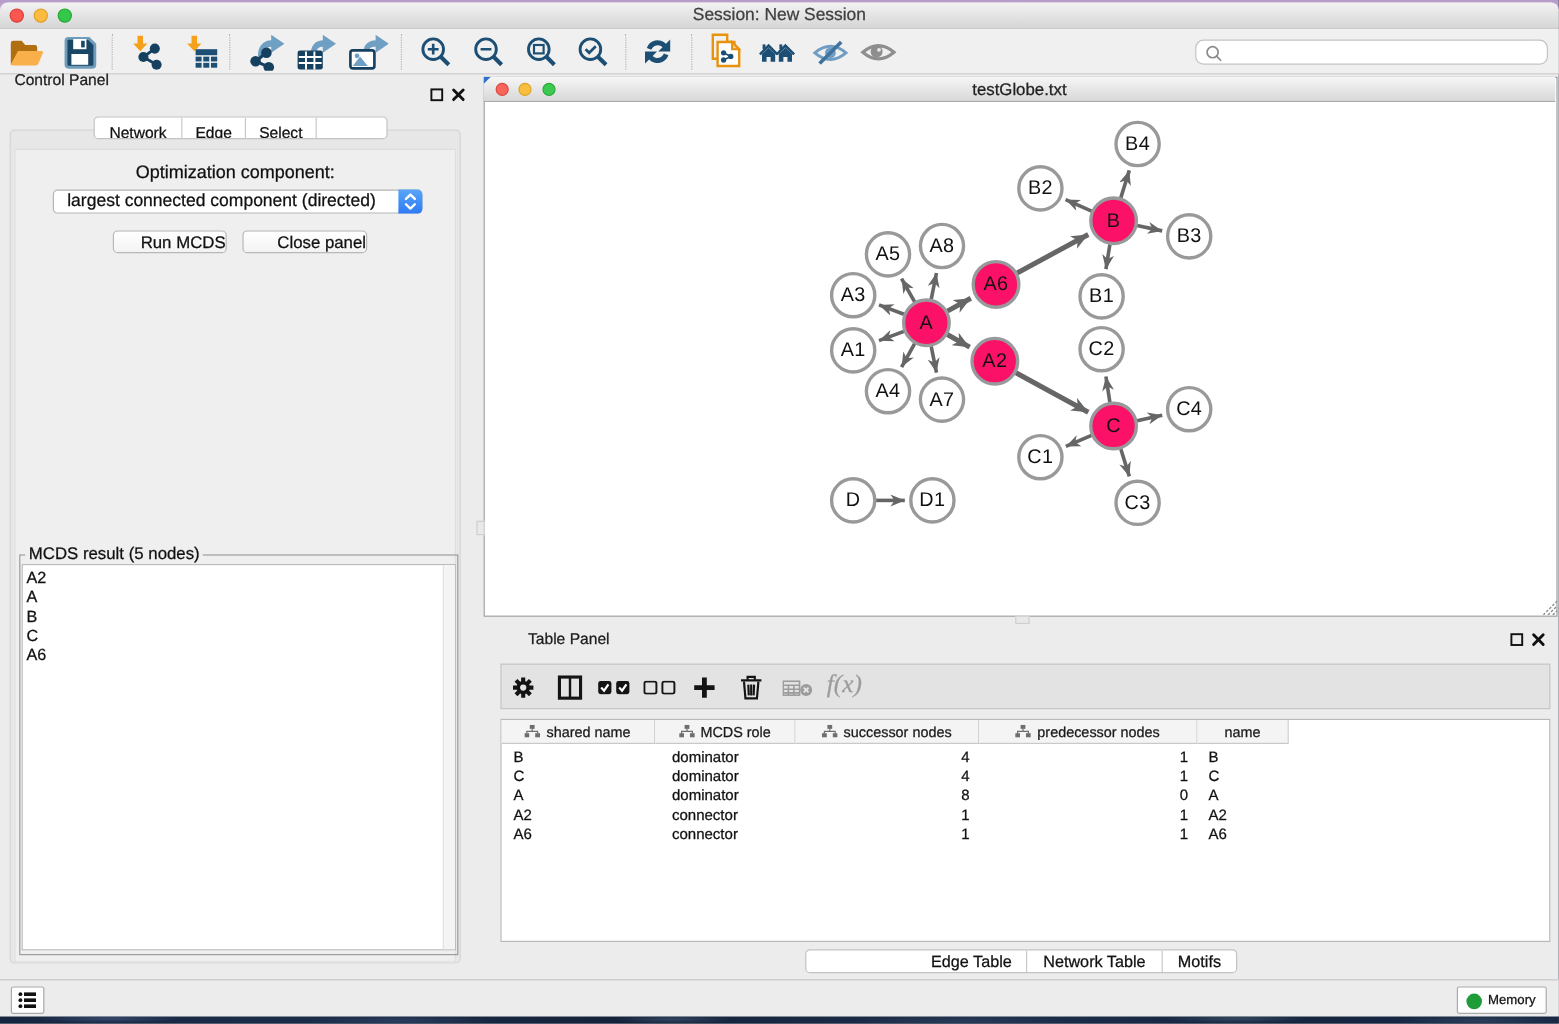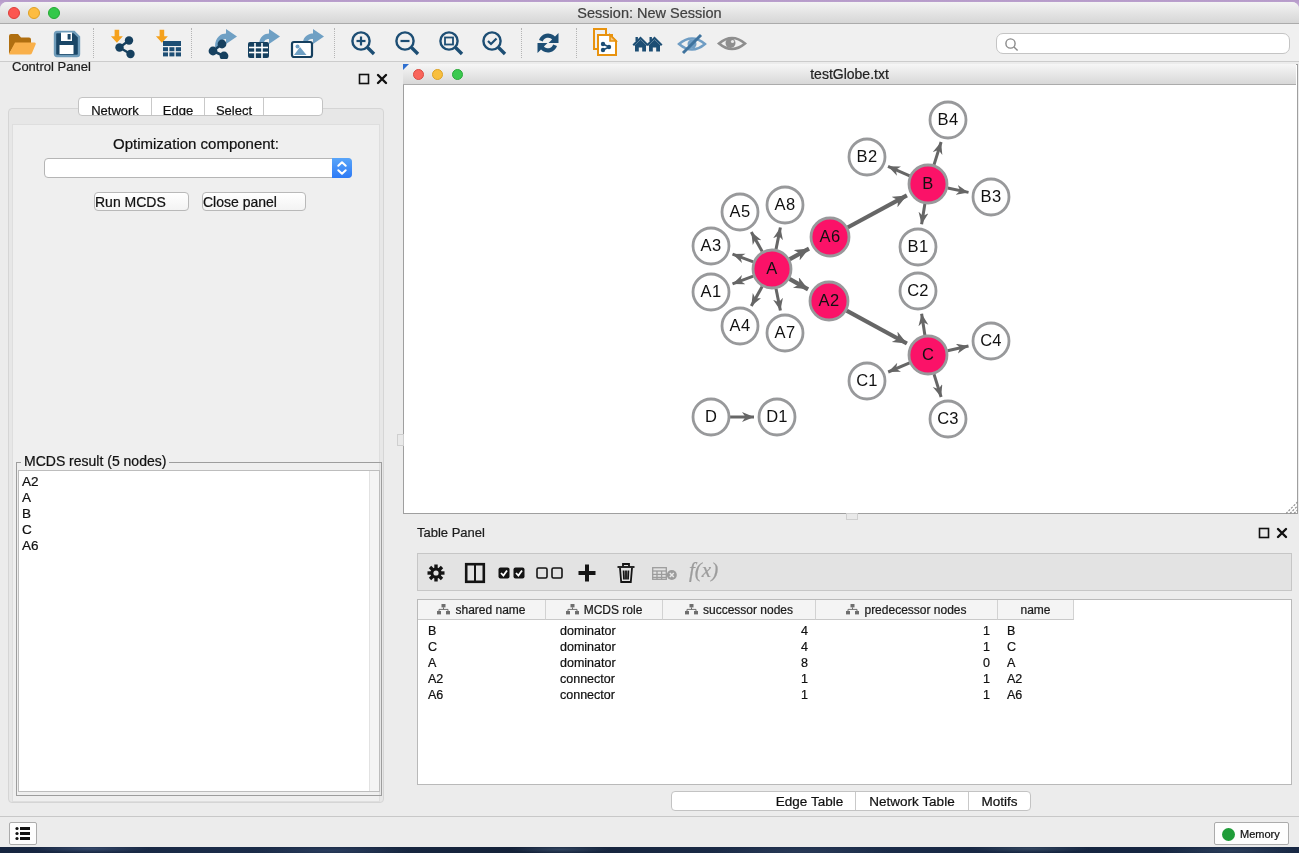--- a/index.html
+++ b/index.html
@@ -34,21 +34,21 @@
 .seg .on { background:linear-gradient(#5aa5f8,#2e7bf6); color:#fff;margin-top:48px; }
 #cp-tabs { left:78px; top:97px; height:19px; }
 #cp-tabs > div { padding:12px; }
 
 #opt-label { left:8px; top:135px; width:376px; text-align:center; font-size:15px; color:#111; }
 #dropdown { left:44px; top:158px; width:308px; height:20px; background:#fff; border:1px solid #b5b5b5; border-radius:4px; }
 #dropdown .txt { position:absolute; left:11px; top:0; line-height:19px; font-size:14.6px; color:#111; }
 #dd-btn { position:absolute; right:-1px; top:-1px; width:20px; height:20px; border-radius:0 4px 4px 0;
   background:linear-gradient(#59a5f9,#2d7af6); }
 .btn { background:linear-gradient(#ffffff,#f3f3f3); border:1px solid #b9b9b9; border-radius:4px;
-  font-size:14px; color:#111; text-align:left; }
+  font-size:14px; color:#111; text-align:right; }
 #btn-run { left:94px; top:192px; width:95px; height:19px; line-height:18px; }
 #btn-close { left:202px; top:192px; width:104px; height:19px; line-height:18px; }
 
 #fs-line { left:16px; top:462px; width:366px; height:334px; border:1px solid #9d9d9d; }
 #fs-legend { left:21px; top:454px; background:#efefef; padding:0 3px; font-size:14px; color:#111; height:15px; line-height:15px; }
 #fs-list { left:18px; top:470px; width:362px; height:322px; background:#fff; border:1px solid #bdbdbd; font-size:13.5px; color:#111; }
 #fs-list { padding-top:3px; }
 #fs-list div { padding-left:3px; height:16px; line-height:16px; }
 #fs-scroll { left:369px; top:471px; width:10px; height:320px; background:#f4f4f4; border-left:1px solid #e2e2e2; }
 
@@ -57,21 +57,21 @@
 #sb-mem { left:1214px; top:822px; width:75px; height:23px; background:#fdfdfd; border:1px solid #ababab; border-radius:2px;
   font-size:11px; color:#111; line-height:22px; padding-left:25px; }
 #sb-mem .dot { position:absolute; left:7px; top:5px; width:13px; height:13px; border-radius:50%; background:#1e9c38; }
 
 #netwin { left:403px; top:64px; width:895px; height:450px; border:1px solid #9f9f9f; background:#fff; }
 #net-titlebar { left:0px; top:0px; width:893px; height:21px; background:linear-gradient(#f6f6f6,#d8d8d8); border-bottom:1px solid #ababab; }
 #net-title { left:0; top:0; width:893px; height:21px; text-align:center; line-height:21px; font-size:14px; color:#222; }
 .tl2 { width:11px; height:11px; border-radius:50%; top:5px; }
 #corner-blue { left:0; top:0; width:0; height:0; border-top:6px solid #2f6fd0; border-right:6px solid transparent; }
 
-#tp-title { left:417px; top:519px; width:200px; height:28px; line-height:28px; font-size:13px; color:#1d1d1d; }
+#tp-title { left:440px; top:519px; width:200px; height:28px; line-height:28px; font-size:13px; color:#1d1d1d; }
 #tp-toolbar { left:417px; top:553px; width:875px; height:38px; background:#e3e3e3; border:1px solid #c6c6c6; }
 #tp-table { left:417px; top:599px; width:875px; height:186px; background:#fff; border:1px solid #b9b9b9; }
 .th { position:absolute; top:0; height:20px; background:#f4f4f4; border-right:1px solid #d2d2d2; border-bottom:1px solid #c9c9c9;
   display:flex; align-items:center; justify-content:center; font-size:12px; color:#1a1a1a; gap:5px; }
 .td { position:absolute; height:17px; line-height:17px; font-size:12.5px; color:#111; }
 .num { text-align:right; }
 #tp-tabs { left:671px; top:791px; height:20px; font-size:13.5px; }
 #resize-grip { left:1286px; top:500px; }
 .split-h { background:#e9e9e9; border:1px solid #cfcfcf; }
 </style>
@@ -256,20 +256,21 @@
 <div class="abs" id="cp-box1"></div>
 <div class="abs" id="cp-box2"></div>
 <div class="abs seg" id="cp-tabs">
   <div style="width:73px">Network</div>
     <div style="width:53px">Edge</div>
     <div style="width:59px">Select</div>
     <div class="on" style="width:58px">MCDS</div>
 </div>
 <div class="abs" id="opt-label">Optimization component:</div>
 <div class="abs" id="dropdown">
+    <span class="txt">largest connected component (directed)</span>
   <div id="dd-btn"><svg width="20" height="20" viewBox="0 0 20 20">
         <path d="M6.3 7.8 L10 4.2 L13.7 7.8" fill="none" stroke="#fff" stroke-width="2" stroke-linecap="round" stroke-linejoin="round"></path>
         <path d="M6.3 12.2 L10 15.8 L13.7 12.2" fill="none" stroke="#fff" stroke-width="2" stroke-linecap="round" stroke-linejoin="round"></path>
       </svg></div>
 </div>
 <div class="abs btn" id="btn-run">Run MCDS</div>
 <div class="abs btn" id="btn-close">Close panel</div>
 <div class="abs" id="fs-line"></div>
 <div class="abs" id="fs-legend">MCDS result (5 nodes)</div>
 <div class="abs" id="fs-list">

